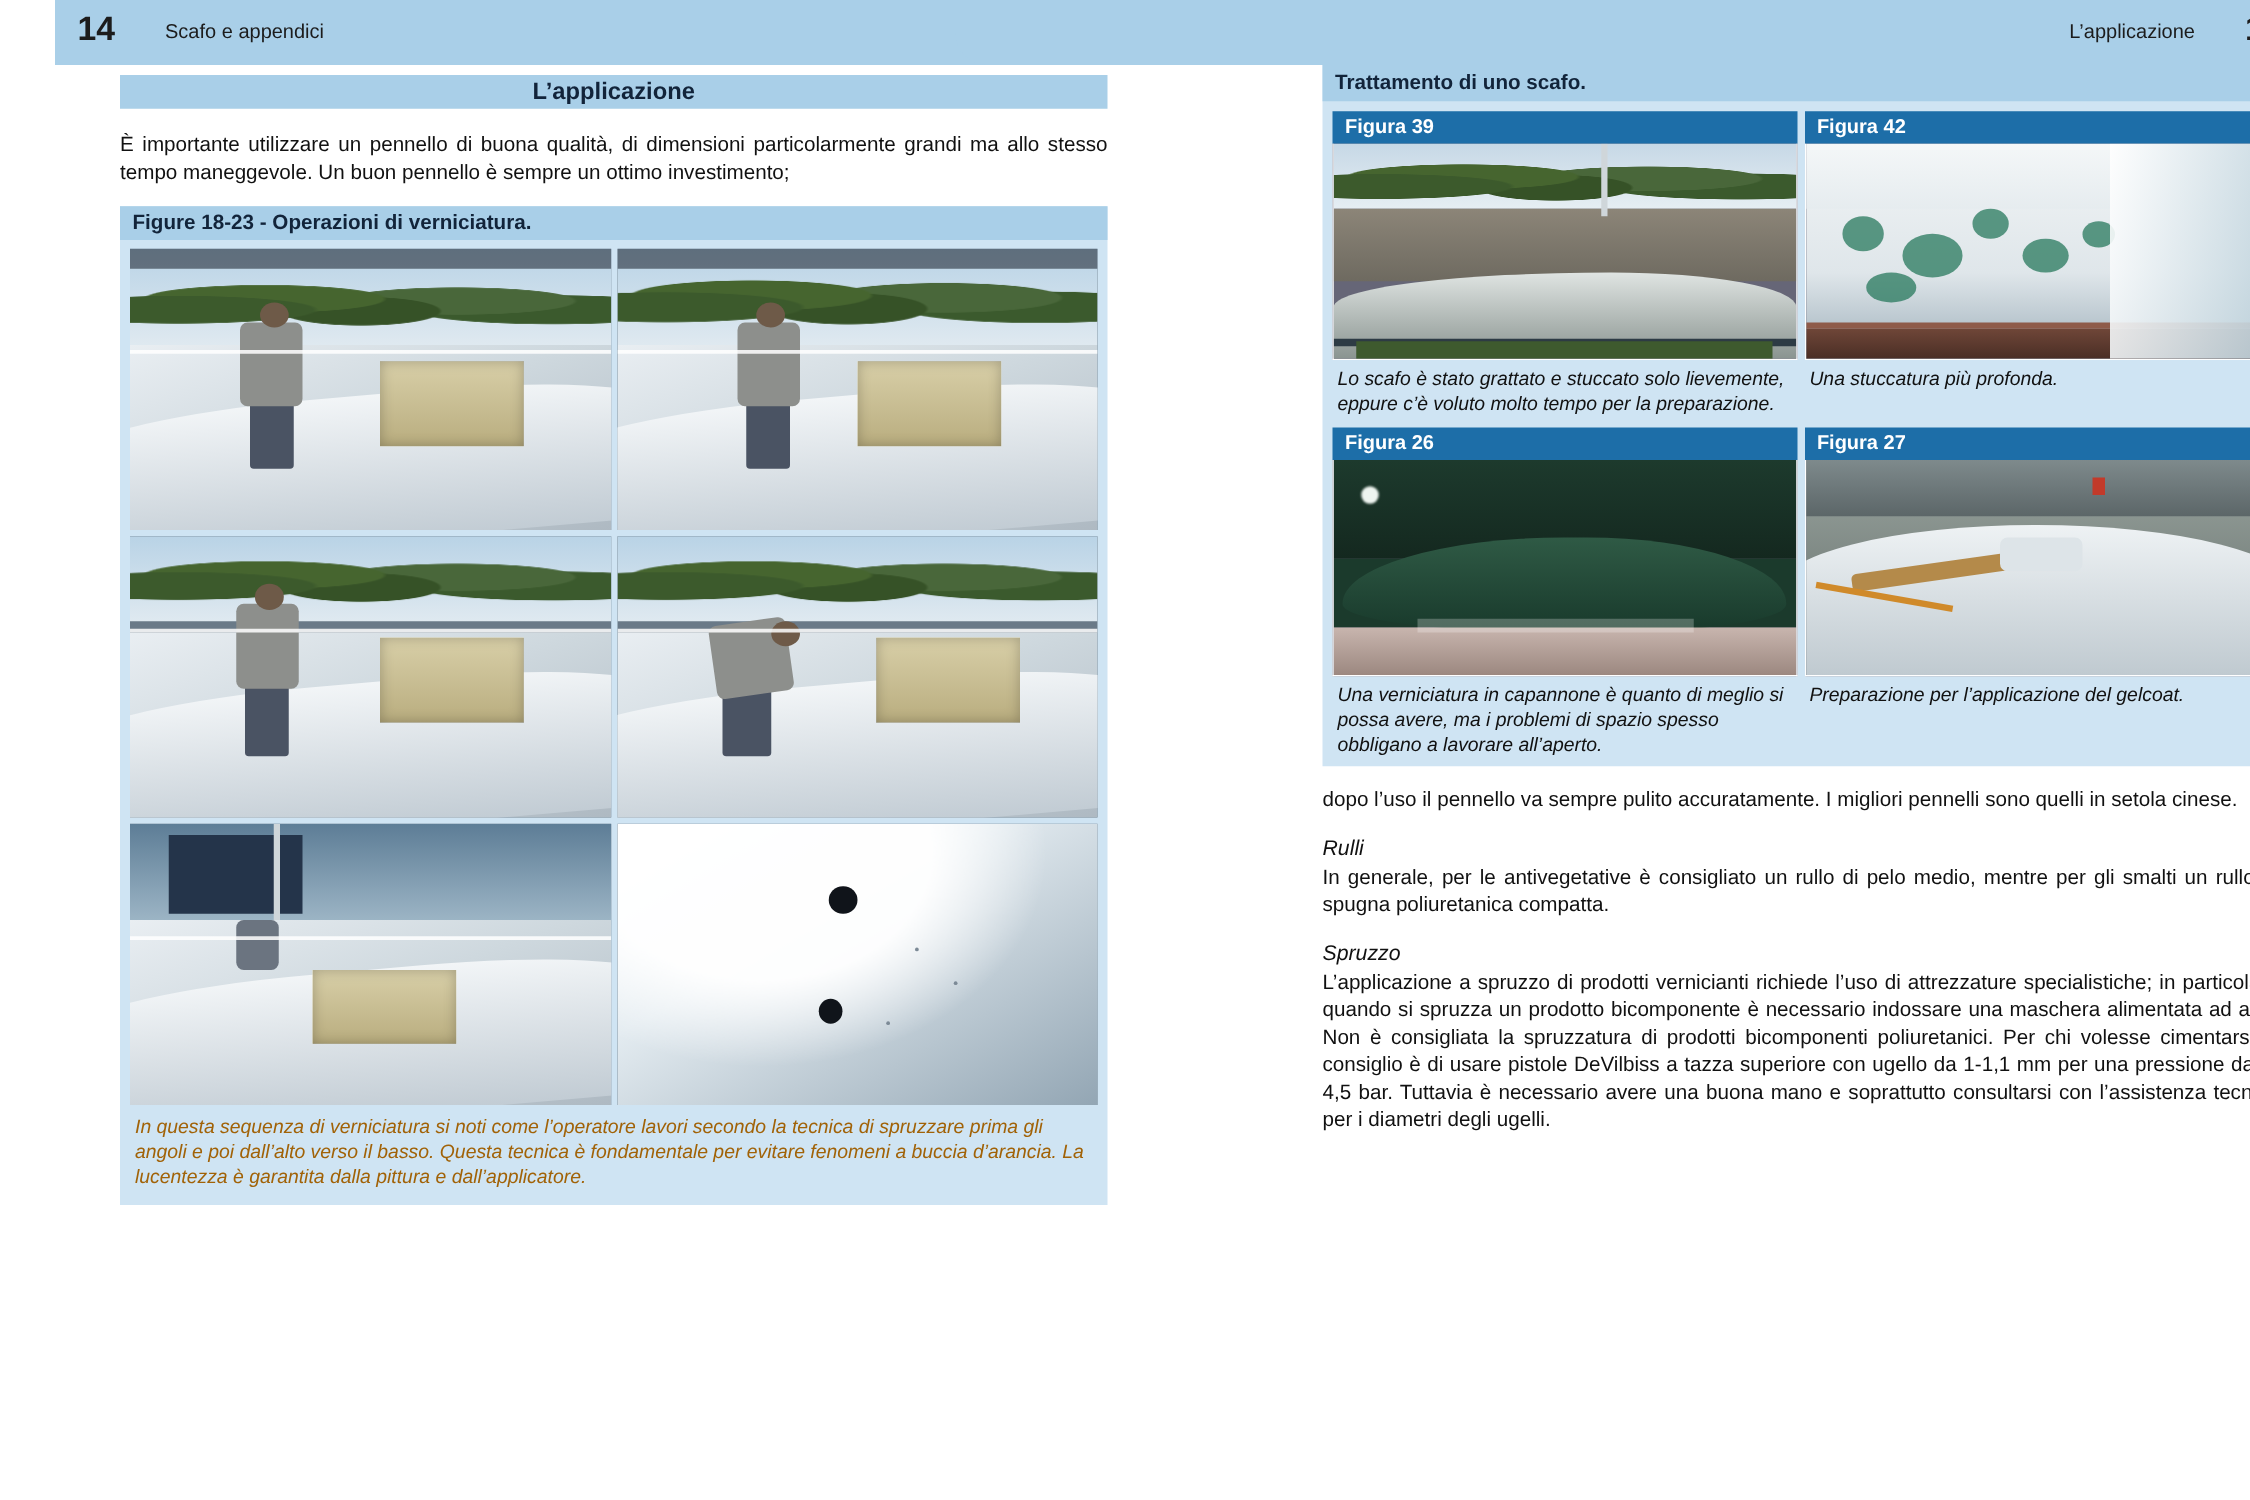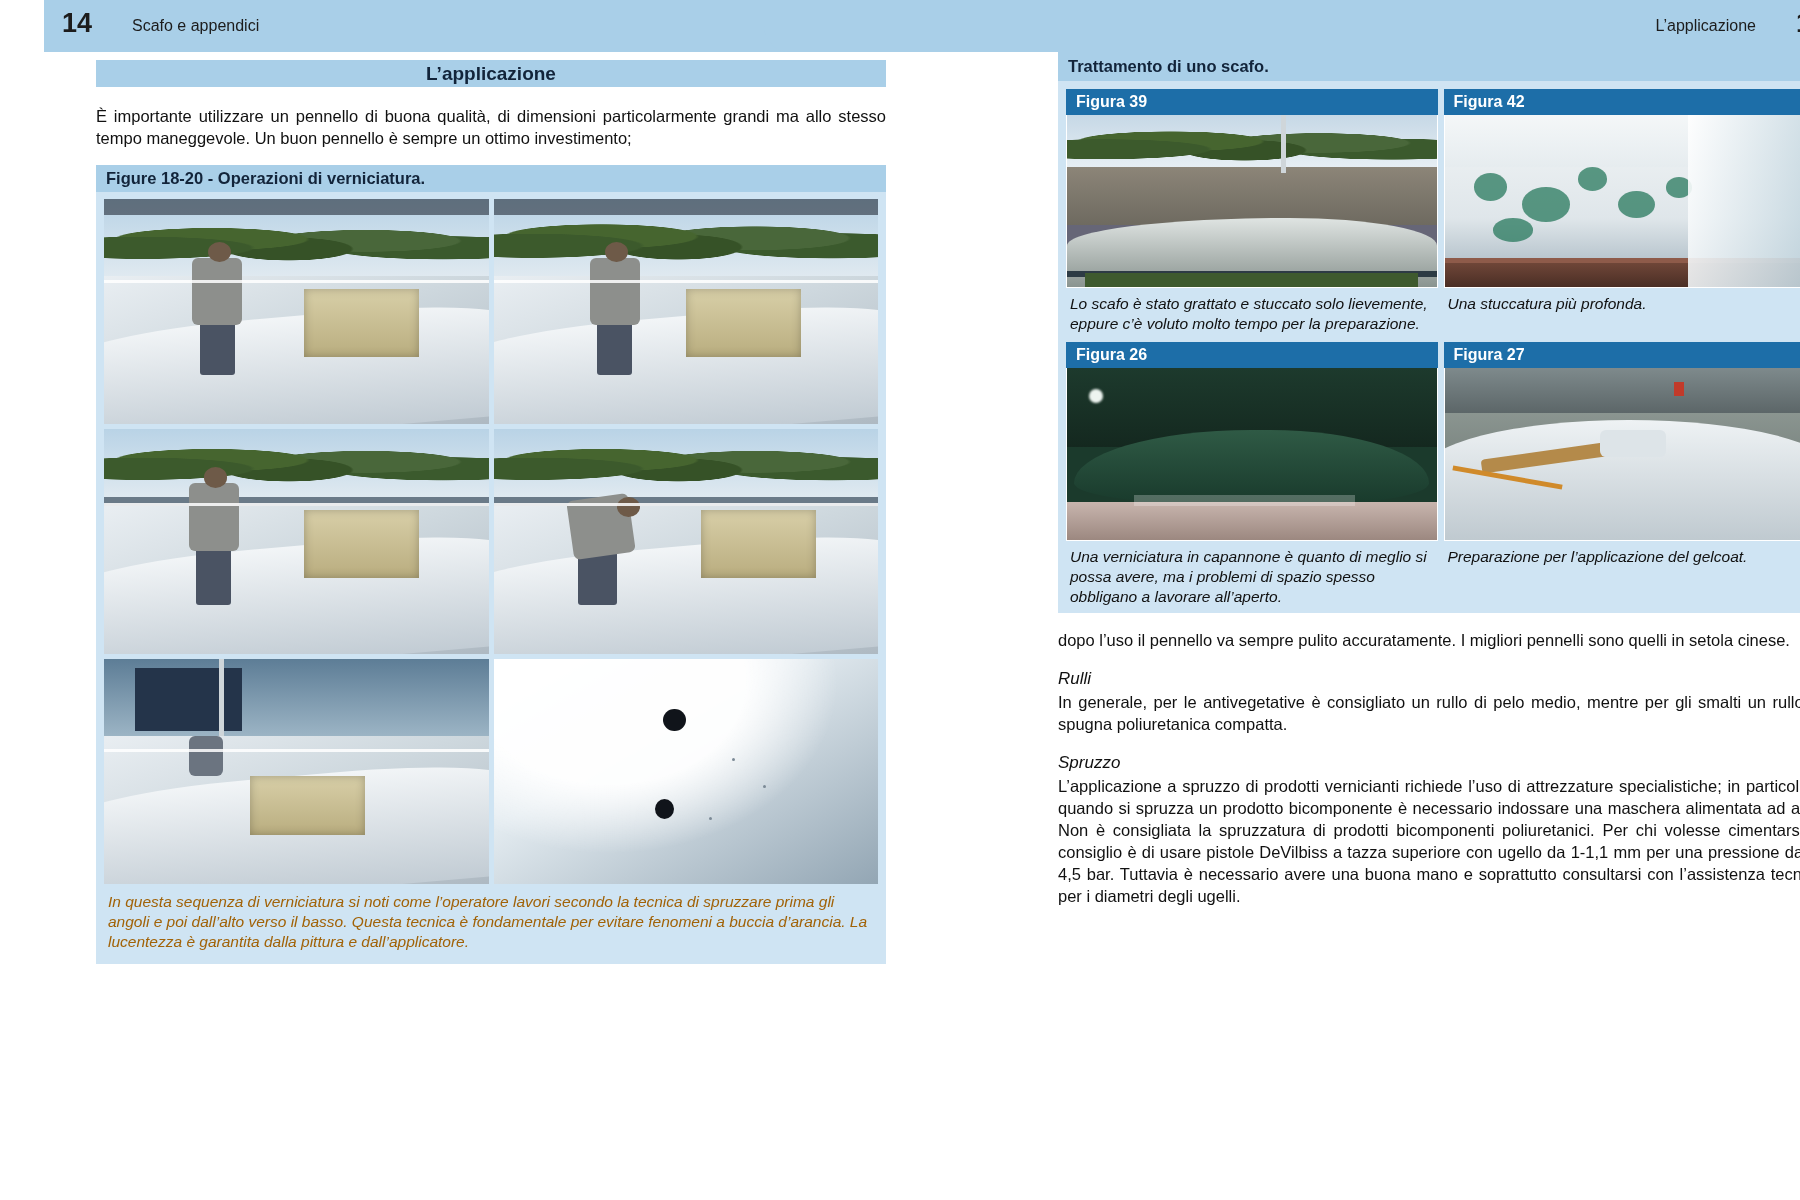--- a/index.html
+++ b/index.html
@@ -290,21 +290,21 @@
     <div class="running-title rt-right">L’applicazione</div>
   </div>
 
   <div class="page page-left">
 
     <div class="section-band">L’applicazione</div>
 
     <p class="body">È importante utilizzare un pennello di buona qualità, di dimensioni particolarmente grandi ma allo stesso tempo maneggevole. Un buon pennello è sempre un ottimo investimento;</p>
 
     <div class="fig-block">
-      <div class="fig-caption-head">Figure 18-20 - Operazioni di verniciatura.</div>
+      <div class="fig-caption-head">Figure 18-23 - Operazioni di verniciatura.</div>
 
       <div class="photo-grid">
 
         <div class="photo">
           <div class="ph sky" style="height:34%"></div>
           <div class="ph trees" style="top:6%;height:26%"></div>
           <div class="ph deck"></div>
           <div class="ph deck2"></div>
           <div class="ph cover" style="left:52%;top:40%;width:30%;height:30%;"></div>
           <div class="ph worker-legs" style="left:25%;top:52%;width:9%;height:26%;"></div>

